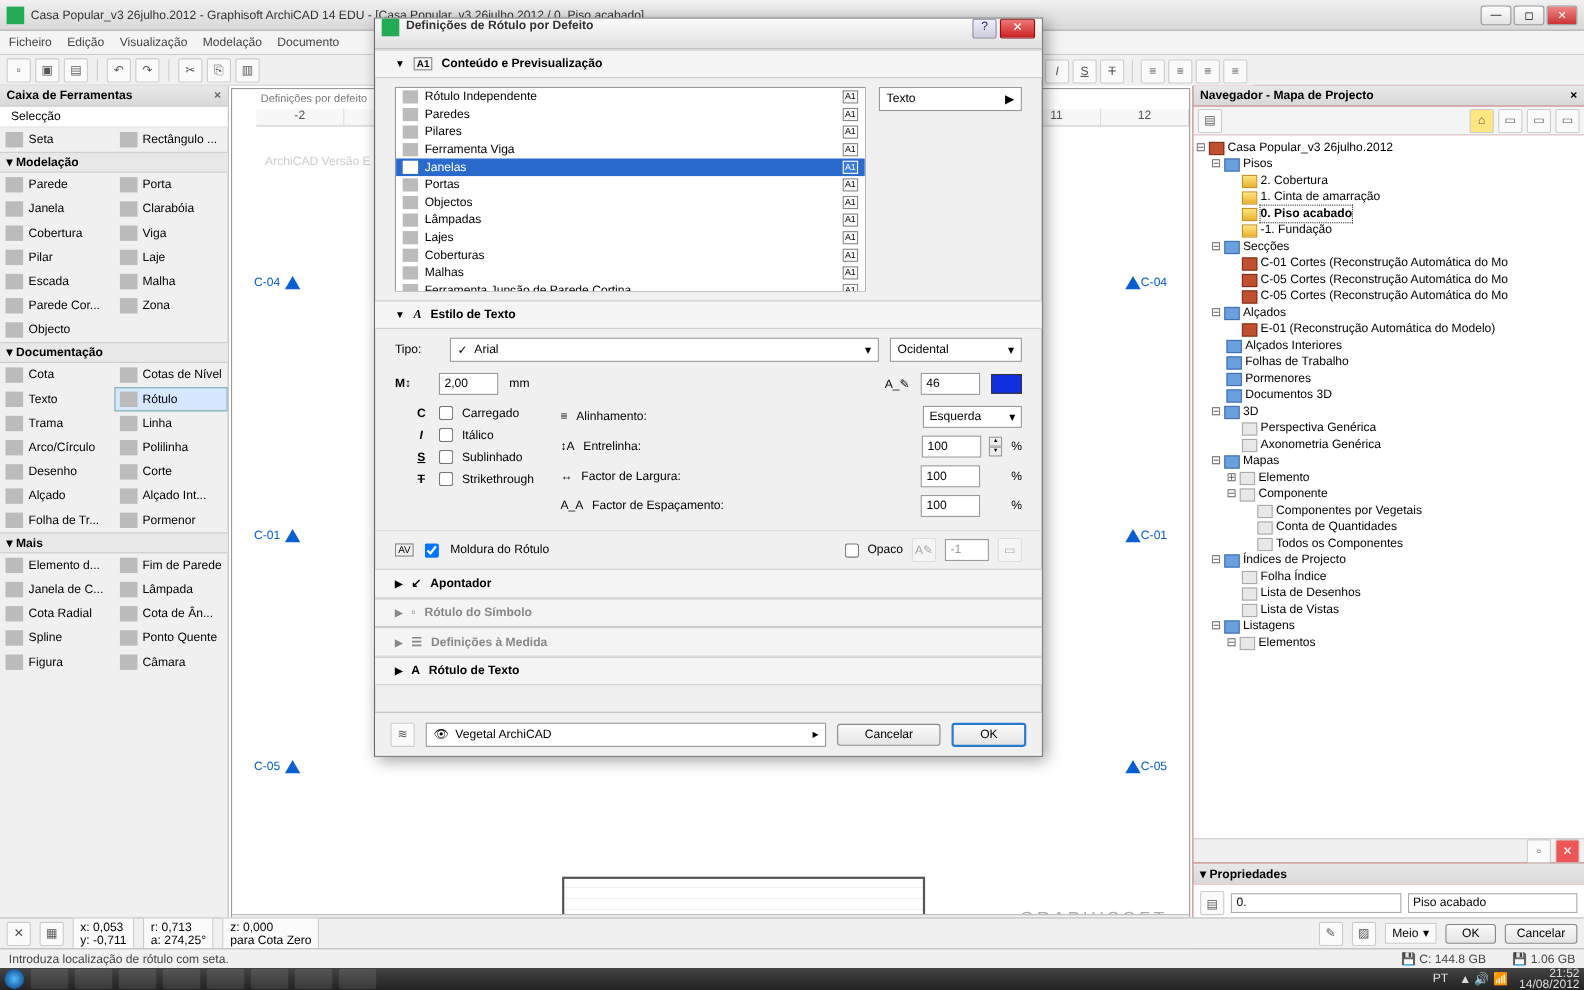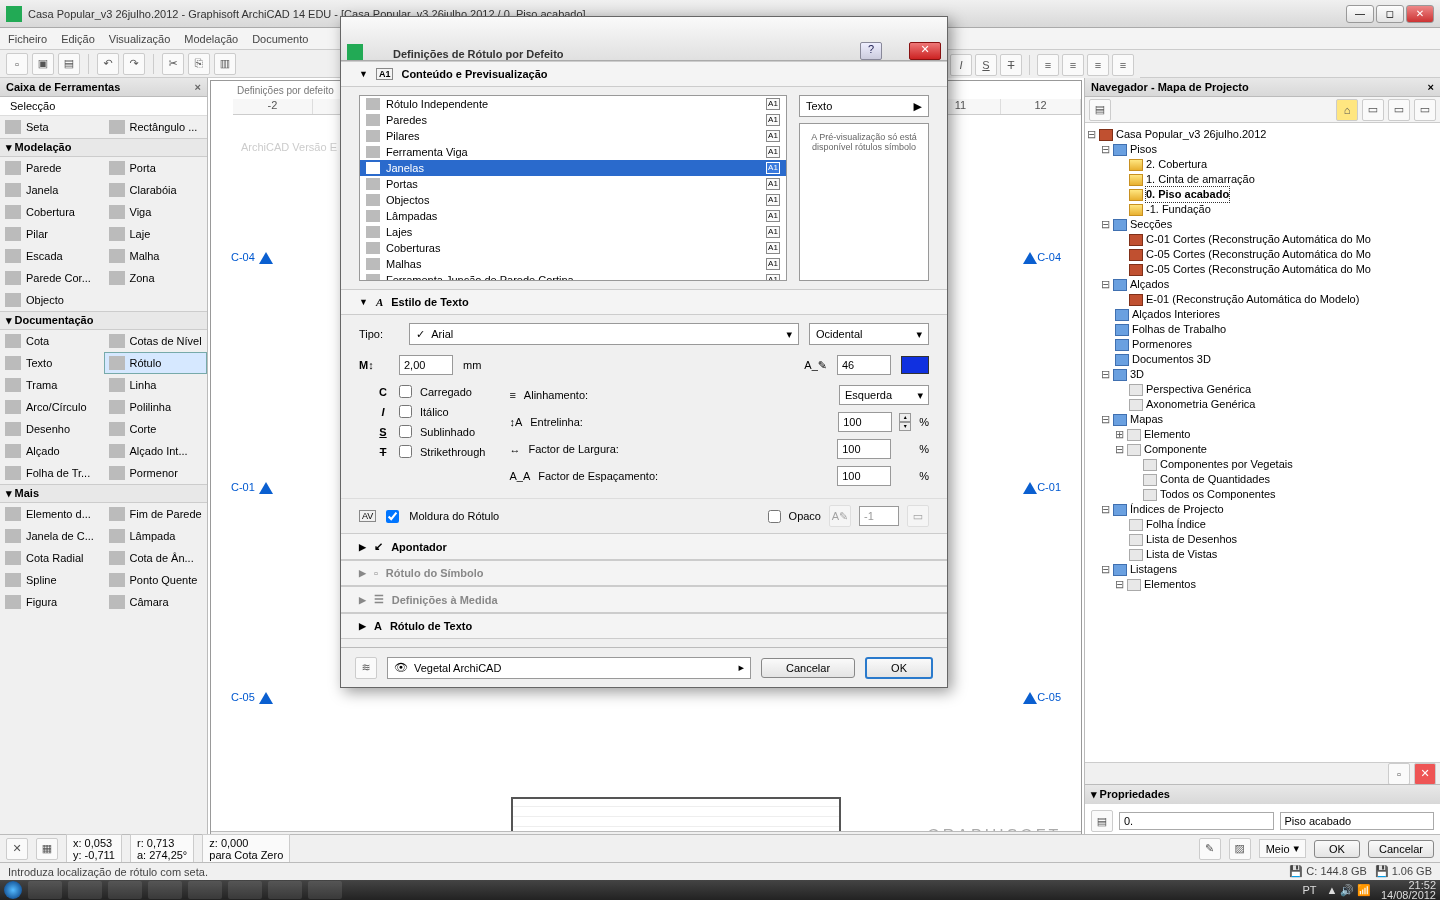--- a/index.html
+++ b/index.html
@@ -47,29 +47,29 @@
 .folder-b { background:#6aa0e0; border:1px solid #4070b0;}
 .doc-i { background:#e8e8e8; border:1px solid #aaa;}
 .house-i { background:#c05030; border:1px solid #803018;}
 .props-panel { border-top:1px solid #bbb;}
 .props-head { background:linear-gradient(#e8e8e8,#d8d8d8); padding:3px 6px; font-weight:bold;}
 .props-body { background:#fff; padding:6px; display:flex; flex-direction:column; gap:6px;}
 .props-row { display:flex; gap:6px; align-items:center;}
 .props-row input { flex:1; height:18px; border:1px solid #aaa; padding:0 4px;}
 .def-btn { margin:0 auto; padding:2px 40px; background:linear-gradient(#fafafa,#e4e4e4); border:1px solid #999; border-radius:3px;}
 .statusbar { position:absolute; left:0; right:0; bottom:20px; height:18px; background:#f0f0f0; border-top:1px solid #bbb; padding:0 8px; display:flex; align-items:center; color:#444;}
-.statusbar .right { margin-left:auto; display:flex; gap:8px;}
+.statusbar .right { margin-left:auto; display:flex; gap:24px;}
 .taskbar { position:absolute; left:0; right:0; bottom:0; height:20px; background:linear-gradient(#444,#222); display:flex; align-items:center; padding:0 4px; gap:6px; color:#fff; font-size:10px;}
 .task-btn { width:34px; height:18px; background:rgba(255,255,255,0.1); border-radius:2px;}
 .task-right { margin-left:auto; display:flex; gap:10px; align-items:center; color:#ddd;}
 .coord-bar { position:absolute; left:0; right:0; bottom:38px; height:28px; background:#f0f0f0; border-top:1px solid #bbb; display:flex; align-items:center; padding:0 6px; gap:8px; font-size:10px;}
 .coord-group { display:flex; align-items:center; gap:4px; border:1px solid #ccc; padding:2px 6px; background:#fafafa;}
 
 .dialog { position:absolute; left:340px; top:16px; width:608px; height:672px; background:#f0f0f0; border:1px solid #666; box-shadow:4px 4px 14px rgba(0,0,0,0.4);}
-.dlg-title { height:44px; background:linear-gradient(#fafafa,#e0e0e0); display:flex; align-items:flex-end; padding:0 6px; border-bottom:1px solid #aaa;gap:24px;}
+.dlg-title { height:28px; background:linear-gradient(#fafafa,#e0e0e0); display:flex; align-items:flex-start; padding:0 6px; border-bottom:1px solid #aaa;}
 .dlg-title .t-icon { width:16px; height:16px; background:#2a5; margin-right:6px;}
 .dlg-title .t-text { flex:1; font-weight:bold; color:#333;}
 .dlg-title .t-help { width:22px; height:18px; background:linear-gradient(#eef,#ccd); border:1px solid #889; border-radius:2px; text-align:center; margin-right:3px; color:#225;}
 .dlg-title .t-close { width:32px; height:18px; background:linear-gradient(#e77,#c22); border:1px solid #811; border-radius:2px; color:#fff; text-align:center;}
 .dlg-toolbar { height:32px; display:flex; align-items:center; padding:0 14px; justify-content:space-between; border-bottom:1px solid #ccc;}
 .fav-btn { padding:2px 12px; background:linear-gradient(#fafafa,#e4e4e4); border:1px solid #999; border-radius:3px;}
 .section-head { display:flex; align-items:center; gap:8px; padding:6px 18px; font-weight:bold; border-top:1px solid #ccc; border-bottom:1px solid #ccc; background:#f4f4f4;}
 .section-head .arrow { font-size:9px;}
 .section-head.collapsed { color:#888;}
 .content-row { display:flex; gap:12px; padding:8px 18px;}
@@ -668,21 +668,20 @@
           <div class="li-icon"></div>
           <span>Ferramenta Junção de Parede Cortina</span>
           <div class="li-badge">A1</div>
         </div>
       </div>
     <div class="preview-col">
       <div class="text-select">
           <span>Texto</span>
           <span>▶</span>
         </div>
-      <div class="preview-box">A Pré-visualização só está disponível rótulos símbolo</div>
     </div>
   </div>
   <div class="section-head">
       <span class="arrow">▼</span>
       <span style="font-style:italic;font-family:serif">A</span>
       <span>Estilo de Texto</span>
     </div>
   <div class="style-body">
     <div class="row">
       <span style="width:40px">Tipo:</span>

